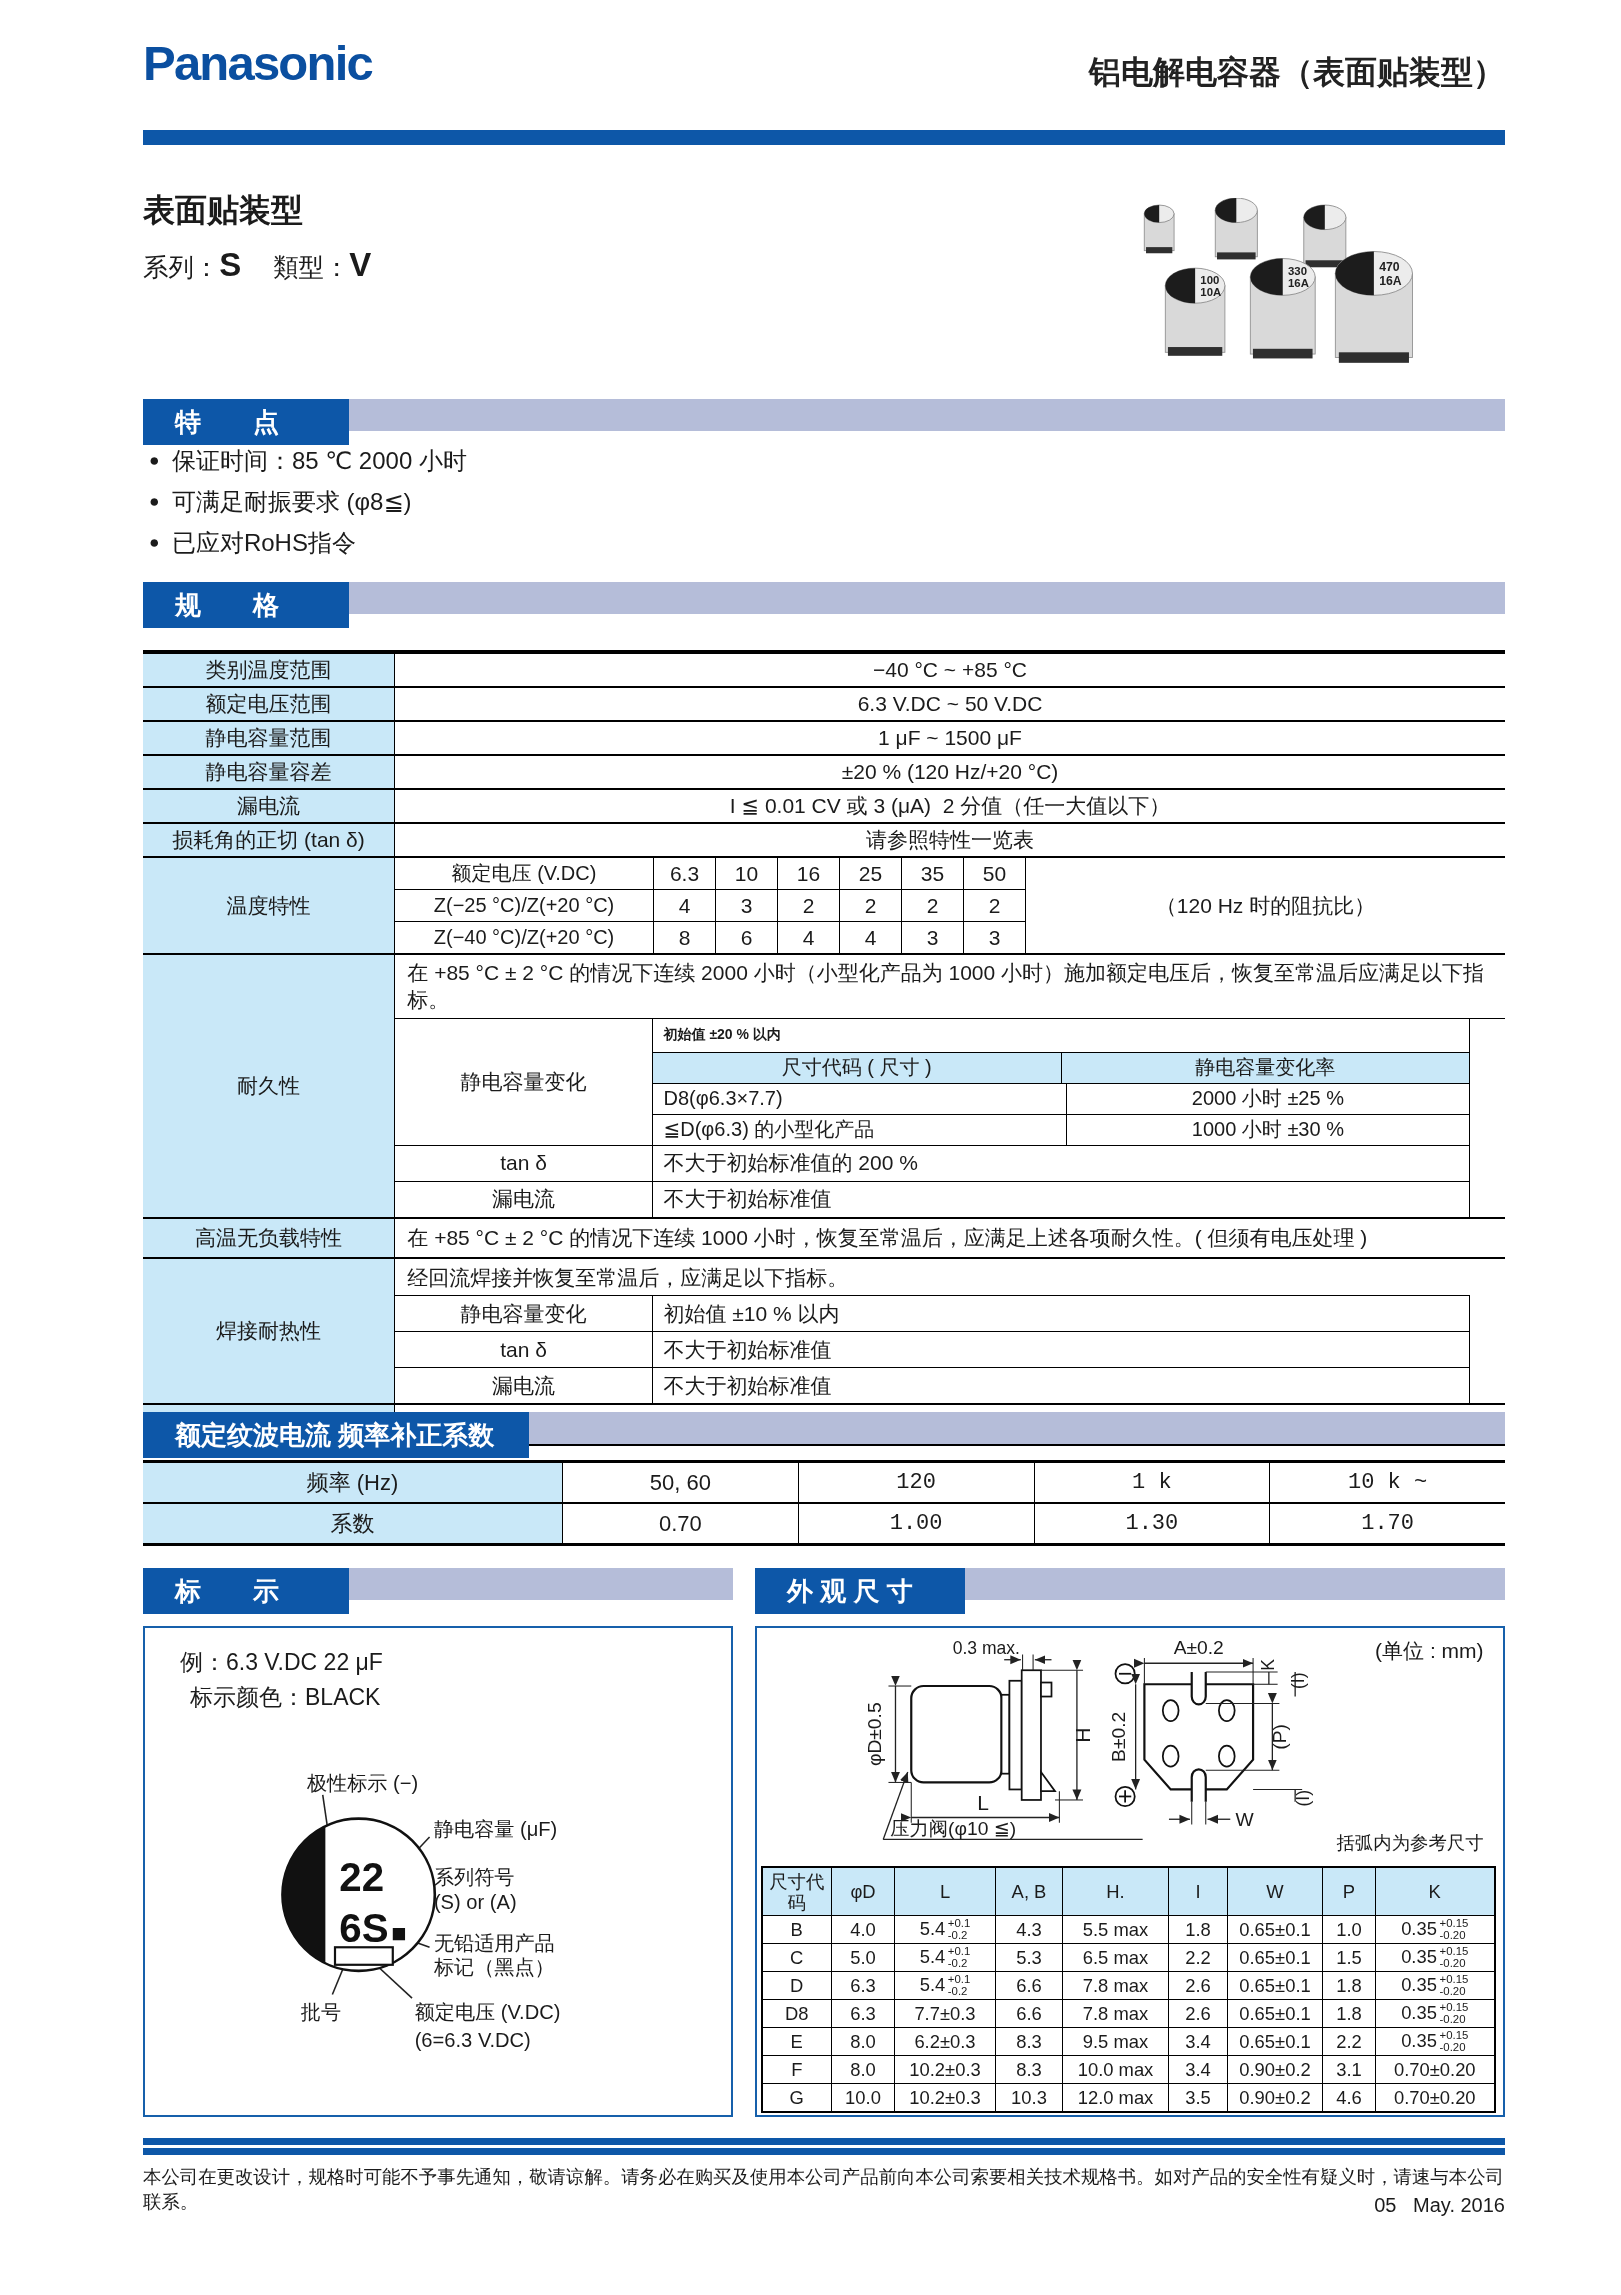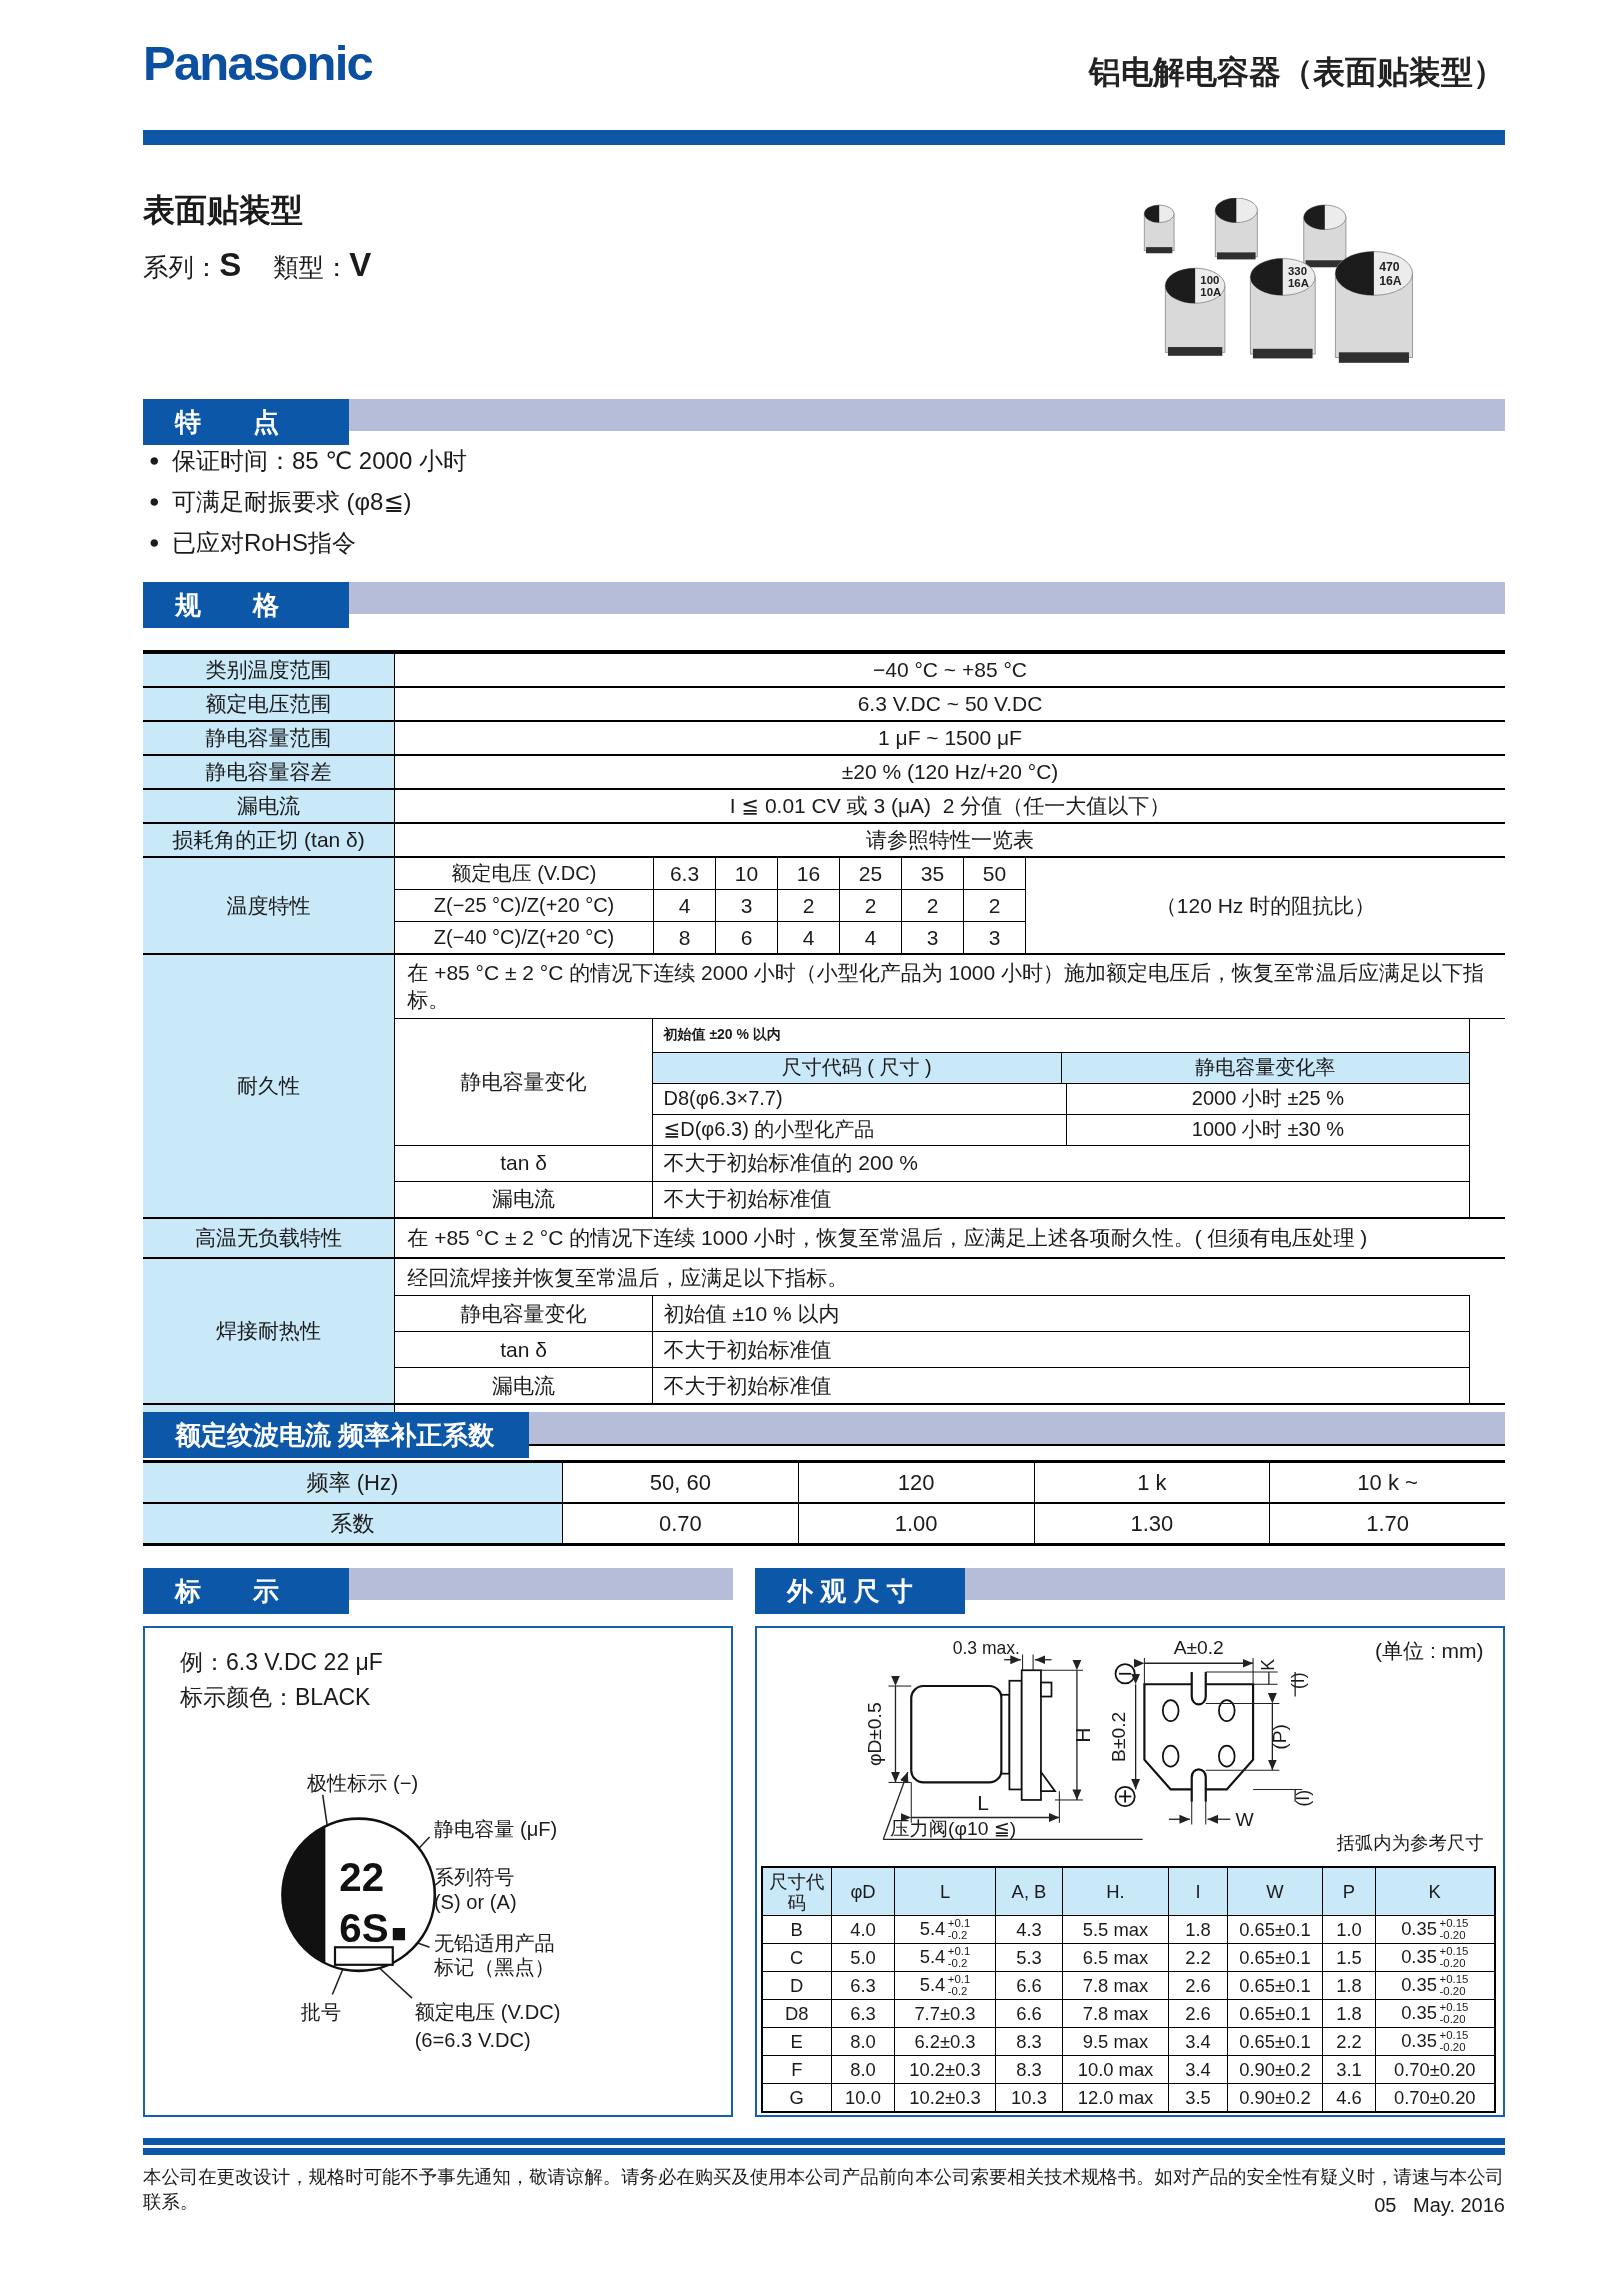--- a/index.html
+++ b/index.html
@@ -55,25 +55,25 @@
   .dsrow.hd > div{background:#c9e8f8;}
   .dsrow .cl{justify-content:flex-start;padding-left:10.5px;}
   .dpad{display:flex;align-items:center;padding:3.5px 10.5px;font-size:21px;min-height:30px;box-sizing:border-box;}
   .htext{padding:5.3px 12.3px;font-size:21px;display:flex;align-items:center;}
   
   .rtable{position:absolute;left:143px;top:1460px;width:1362px;border-top:3.5px solid #000;border-bottom:3.5px solid #000;box-sizing:border-box;}
   .rrow{display:flex;height:39px;}
   .rrow + .rrow{border-top:2.6px solid #000;}
   .rlab{flex:0 0 420px;background:#c9e8f8;display:flex;align-items:center;justify-content:center;font-size:22px;border-right:1.8px solid #000;box-sizing:border-box;}
   .rcell{flex:1;display:flex;align-items:center;justify-content:center;font-size:22px;text-align:right;}
-  .rcell + .rcell{border-left:1.8px solid #000;}
+  .rcell + .rcell{border-left:1.8px solid #000;font-family:Liberation Mono, monospace;}
   
   .mbox{position:absolute;border:2.6px solid #1660ab;background:#fff;box-sizing:border-box;}
   .mk-line1{position:absolute;left:35px;top:19px;font-size:23px;}
-  .mk-line2{position:absolute;left:35px;top:54px;font-size:23px;}
+  .mk-line2{position:absolute;left:45px;top:54px;font-size:23px;}
   
   .dtab{position:absolute;left:3.5px;top:238px;border-collapse:collapse;table-layout:fixed;}
   .dtab th,.dtab td{border:1.8px solid #000;text-align:center;font-weight:normal;font-size:18.4px;padding:0;}
   .dtab thead th{background:#c9e8f8;height:47px;font-size:18.4px;line-height:21px;}
   .dtab tbody td{height:27px;}
   .dtab{border:2.6px solid #000;}
   .tol{display:inline-flex;flex-direction:column;font-size:11.4px;line-height:11.4px;vertical-align:middle;margin-left:2.6px;text-align:left;}
   
   .fbar1{position:absolute;left:143px;top:2138px;width:1362px;height:7px;background:#0d57a8;}
   .fbar2{position:absolute;left:143px;top:2148px;width:1362px;height:7px;background:#0d57a8;}

